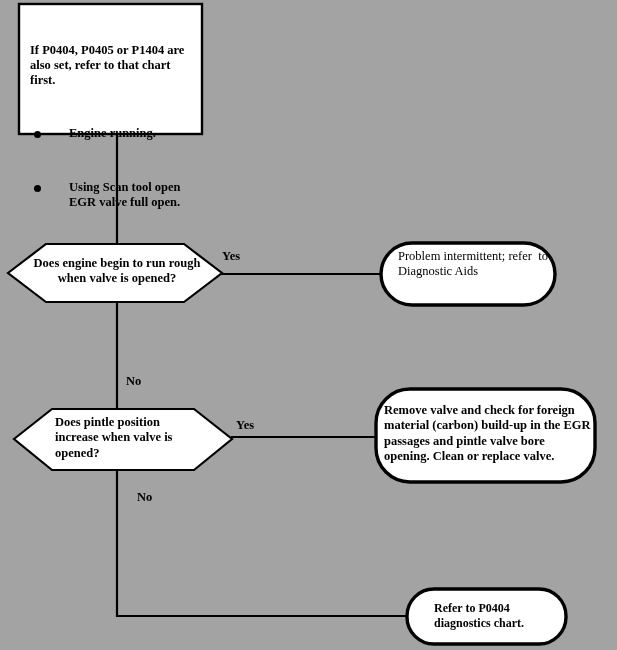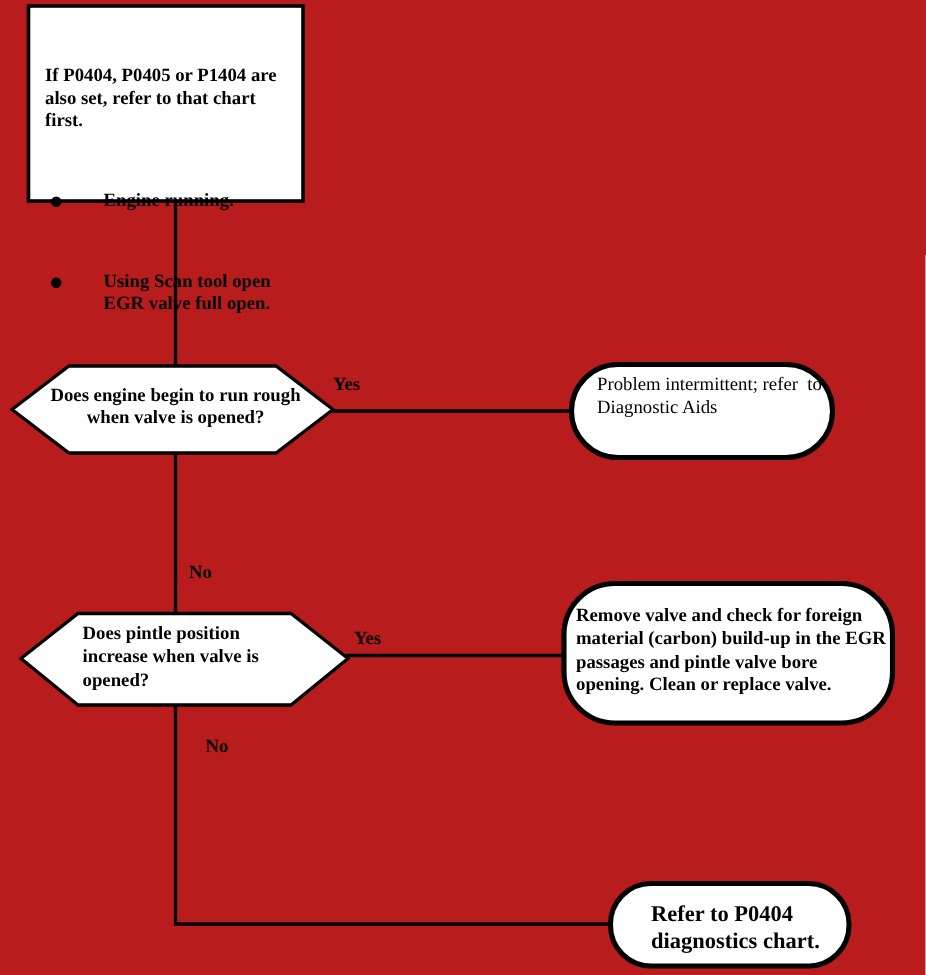--- a/index.html
+++ b/index.html
@@ -8,21 +8,21 @@
     background: #ffffff;
   }
   body {
     font-family: "Liberation Serif", "DejaVu Serif", serif;
     color: #000000;
   }
   #chart-canvas {
     position: relative;
     width: 617px;
     height: 650px;
-    background: #b91c1c;
+    background: #a3a3a3;
     overflow: hidden;
   }
   #chart-svg {
     position: absolute;
     left: 0;
     top: 0;
     width: 617px;
     height: 650px;
   }
 
@@ -96,21 +96,21 @@
     left: 384px;
     top: 403px;
     width: 208px;
     font-size: 12.5px;
     font-weight: bold;
   }
   #round3-text {
     left: 434px;
     top: 601px;
     width: 130px;
-    font-size: 15px;
+    font-size: 12px;
     font-weight: bold;
   }
 
   
   .edge-label {
     position: absolute;
     font-family: "Liberation Serif", "DejaVu Serif", serif;
     font-size: 12.5px;
     font-weight: bold;
     color: #000;

